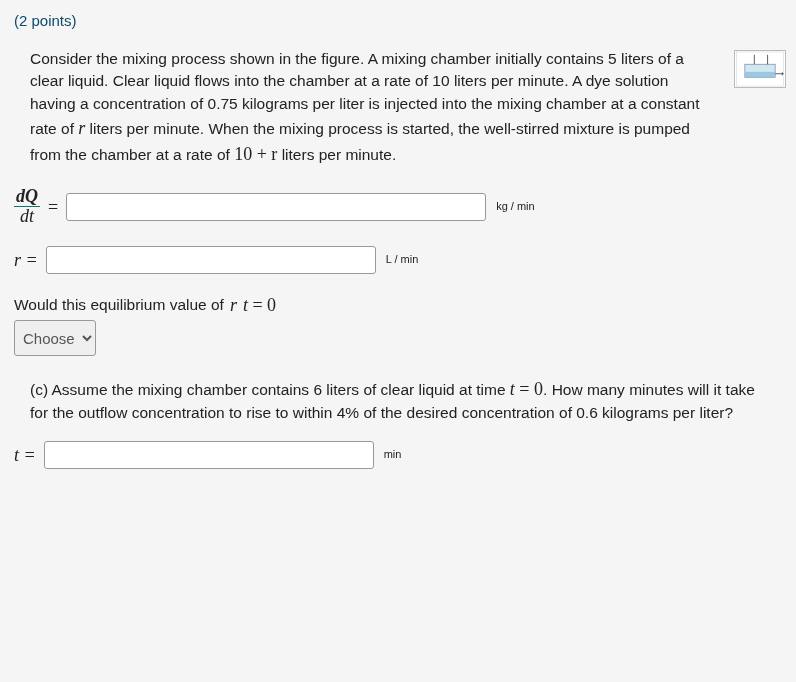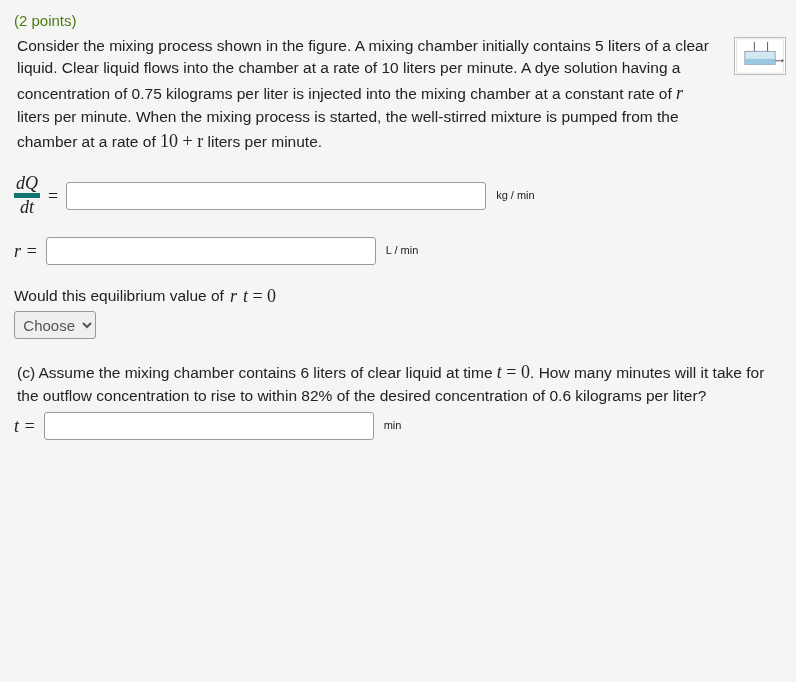--- a/index.html
+++ b/index.html
@@ -6,69 +6,68 @@
   body {
     font-family: Arial, Helvetica, sans-serif;
     font-size: 15.5px;
     color: #222;
     background: #f5f5f5;
     width: 796px;
     height: 682px;
     padding: 10px 14px;
     line-height: 1.45;
   }
-  .points { color: #4d7c0f; font-size: 15px; margin-bottom: 2px; }
+  .points { color: #0c4a6e; font-size: 15px; margin-bottom: 2px; }
   .main-block { position: relative; }
   .diagram-thumb {
     position: absolute;
     right: -4px;
     top: 2px;
     width: 52px;
     height: 38px;
     border: 1px solid #bbb;
     background: #fff;
   }
   .diagram-thumb svg { width: 100%; height: 100%; }
   .problem-text { margin-right: 60px; }
-  p { margin: 3px; }
+  p { margin: 16px; }
   .math-var { font-family: "Times New Roman", serif; font-style: italic; font-size: 18px; }
   .math-expr { font-family: "Times New Roman", serif; font-size: 18px; }
   .section { margin-top: 20px; }
   .eq-row { display: flex; align-items: center; margin-top: 4px; }
   .frac {
     display: inline-flex;
     flex-direction: column;
     align-items: center;
     font-family: "Times New Roman", serif;
     font-style: italic;
     font-size: 18px;
     line-height: 1.05;
     vertical-align: middle;
   }
-  .frac .num { border-bottom: 5px solid #0f766e; padding: 0 2px; }
+  .frac .num { border-bottom: 1px solid #0f766e; padding: 0 2px; font-weight: bold; }
   .frac .den { padding: 0 2px; }
   .equals { font-family: "Times New Roman", serif; font-size: 18px; margin: 0 8px; }
   input[type="text"] {
     height: 28px;
     border: 1px solid #999;
     border-radius: 3px;
     padding: 2px 6px;
     font-size: 15px;
     background: #fff;
   }
   .unit { margin-left: 10px; font-size: 11px; }
   select {
     border: 1px solid #999;
     background: #efefef;
-    height: 28px;
+    height: 36px;
     font-size: 15px;
     padding: 2px 4px;
     border-radius: 3px;
     color: #555;
-    text-align: right;
   }
   .inline-select-row { display: flex; align-items: center; flex-wrap: wrap; gap: 4px 6px; margin-top: 2px; }
 </style>
 </head>
 <body>
 
 <div class="points">(2 points)</div>
 
 <div class="main-block">
   <div class="diagram-thumb">
@@ -118,21 +117,21 @@
       <div class="inline-select-row">
         <select>
           <option>Choose</option>
         </select>
       </div>
     </div>
   </div>
 
   <div class="section">
     <p>
-      <span>(c) Assume the mixing chamber contains 6 liters of clear liquid at time </span><span class="math-expr"><span style="font-style:italic">t</span> = 0</span><span>. How many minutes will it take for the outflow concentration to rise to within 82% of the desired concentration of 0.6 kilograms per liter?</span>
+      <span>(c) Assume the mixing chamber contains 6 liters of clear liquid at time </span><span class="math-expr"><span style="font-style:italic">t</span> = 0</span><span>. How many minutes will it take for the outflow concentration to rise to within 4% of the desired concentration of 0.6 kilograms per liter?</span>
     </p>
     <div class="eq-row">
       <span class="math-expr" style="font-style:italic">t =</span>
       <span style="width:8px"></span>
       <input type="text" style="width: 330px;">
       <span class="unit">min</span>
     </div>
   </div>
 </div>
 

